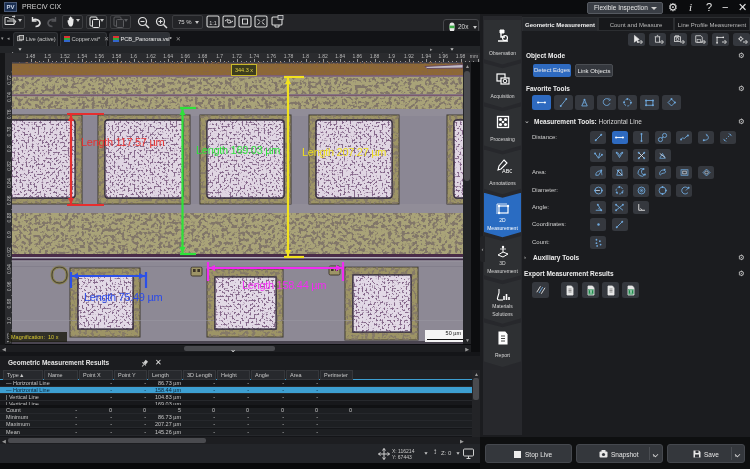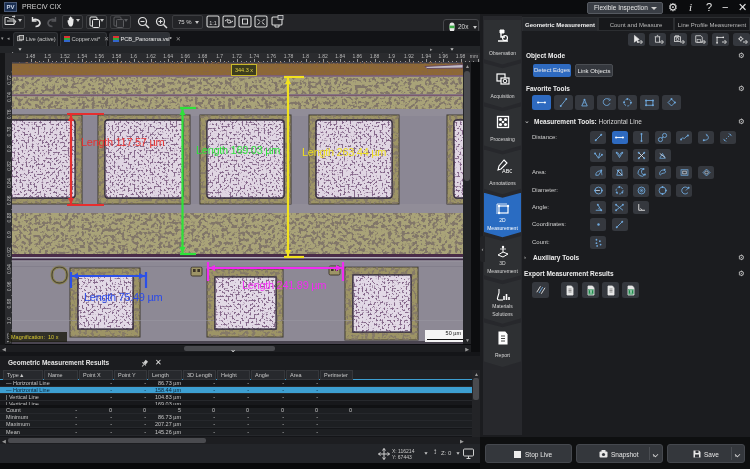--- a/index.html
+++ b/index.html
@@ -499,23 +499,23 @@
         <polygon points="66,211 66,217 60,214" fill="#2b50e8"></polygon>
         <polygon points="127,211 127,217 133,214" fill="#2b50e8"></polygon>
         <line x1="196" y1="200" x2="196" y2="219" stroke="#f02cf0" stroke-width="2.2"></line>
         <line x1="331" y1="200" x2="331" y2="219" stroke="#f02cf0" stroke-width="2.2"></line>
         <line x1="196" y1="206" x2="331" y2="206" stroke="#f02cf0" stroke-width="2.2"></line>
         <polygon points="203,203 203,209 197,206" fill="#f02cf0"></polygon>
         <polygon points="324,203 324,209 330,206" fill="#f02cf0"></polygon>
       </svg>
 <div class="mtext" style="left:69px;top:74px;color:#e73030">Length 117.57 µm</div>
       <div class="mtext" style="left:184px;top:82px;color:#2de23a">Length 169.03 µm</div>
-      <div class="mtext" style="left:290px;top:84px;color:#eede20">Length 263.44 µm</div>
+      <div class="mtext" style="left:290px;top:84px;color:#eede20">Length 207.27 µm</div>
       <div class="mtext" style="left:72px;top:229px;color:#2b4ae8">Length 75.49 µm</div>
-      <div class="mtext" style="left:230px;top:217px;color:#f22cf2">Length 241.89 µm</div>
+      <div class="mtext" style="left:230px;top:217px;color:#f22cf2">Length 158.44 µm</div>
 </div>
 <div id="mbox">344.3 x</div>
 <div id="maglabel">Magnification:&nbsp;&nbsp;10 x</div>
 <div id="scalebar">50 µm</div>
 <div id="vsImg">
       <div class="scar" style="left:2px;top:1px">▲</div>
       <div class="thumb"></div>
       <div class="scar" style="left:2px;bottom:1px">▼</div>
     </div>
 <div id="hsImg">

